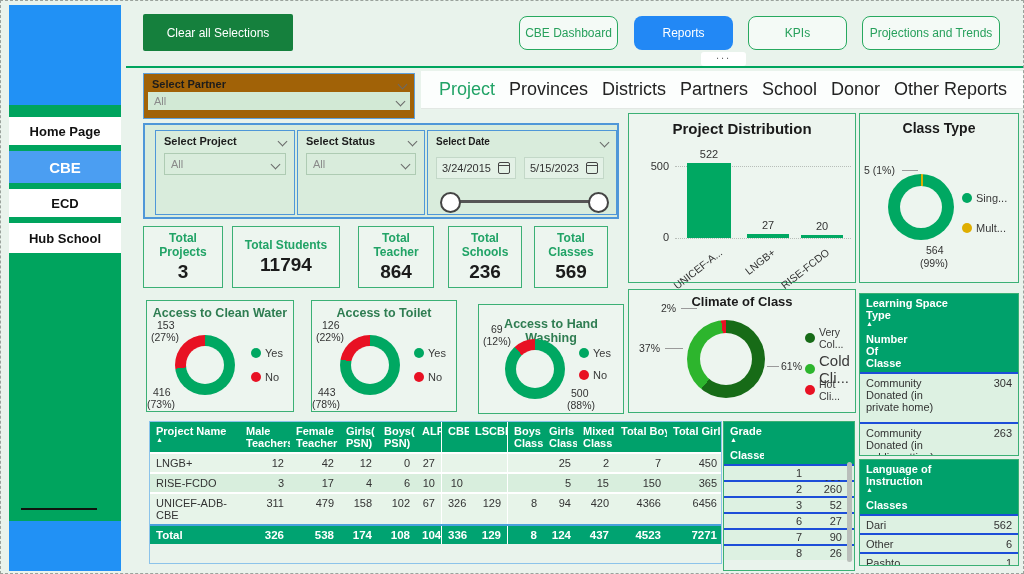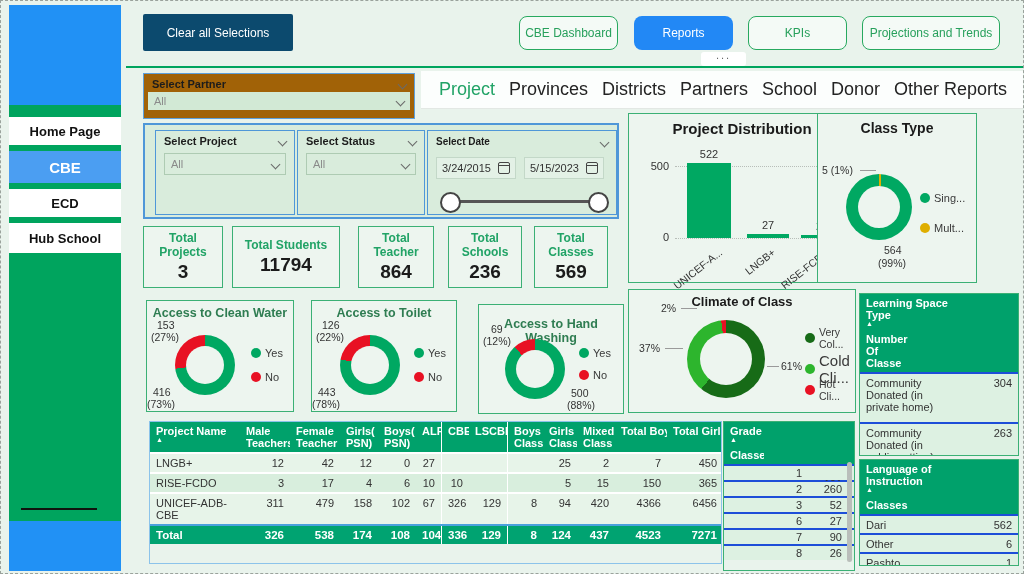--- a/index.html
+++ b/index.html
@@ -7,21 +7,21 @@
   .page{position:relative;width:1024px;height:574px;background:#e9f3ec;overflow:hidden;border:1px dashed #9aa29c;box-sizing:border-box;}
   .abs{position:absolute;}
   
   .sidebar{left:8px;top:4px;width:112px;height:566px;background:#00a45e;}
   .side-blue-top{left:0;top:0;width:112px;height:100px;background:#2191f5;}
   .side-blue-bottom{left:0;top:516px;width:112px;height:50px;background:#2191f5;}
   .side-btn{left:0;width:112px;background:#fff;color:#111;font-weight:bold;font-size:13px;display:flex;align-items:center;justify-content:center;cursor:pointer;}
   .side-btn.active{background:#4b9ef2;color:#fff;font-size:15px;}
   .side-line{left:12px;top:503px;width:76px;height:2px;background:#10140f;}
   
-  .btn-clear{left:142px;top:13px;width:150px;height:37px;background:#0c4a6e;color:#fff;font-size:12px;display:flex;align-items:center;justify-content:center;border-radius:2px;cursor:pointer;}
+  .btn-clear{left:142px;top:13px;width:150px;height:37px;background:#15803d;color:#fff;font-size:12px;display:flex;align-items:center;justify-content:center;border-radius:2px;cursor:pointer;}
   .nav-btn{top:15px;height:34px;background:#f4faf6;border:1.5px solid #27a95f;border-radius:8px;color:#27a05c;font-size:12px;display:flex;align-items:center;justify-content:center;box-sizing:border-box;cursor:pointer;}
   .nav-btn.active{background:#2288f5;border:none;color:#fff;}
   .more-chip{left:700px;top:51px;width:45px;height:14px;background:#fff;border-radius:3px;color:#666;font-size:11px;line-height:7px;text-align:center;letter-spacing:2px;cursor:pointer;}
   .top-divider{left:125px;top:65px;width:899px;height:2px;background:#00a45e;}
   
   .tabs{left:420px;top:70px;width:604px;height:38px;background:#fcfefd;border-bottom:1px solid #e3e8e4;display:flex;align-items:center;justify-content:space-between;padding:0 18px;box-sizing:border-box;}
   .tab{font-size:18px;color:#232323;cursor:pointer;}
   .tab.active{color:#21a366;}
   
   .chev{display:inline-block;width:6px;height:6px;border-right:1.5px solid #6a6a6a;border-bottom:1.5px solid #6a6a6a;transform:rotate(45deg);}
@@ -195,21 +195,21 @@
       <div class="bar" style="left:126px;width:42px;height:3px;"></div>
       <div class="bar-label" style="left:12px;width:44px;top:-10px;">522</div>
       <div class="bar-label" style="left:72px;width:42px;top:61px;">27</div>
       <div class="bar-label" style="left:126px;width:42px;top:62px;">20</div>
       <div class="xtick" style="left:-28px;top:88px;">UNICEF-A...</div>
       <div class="xtick" style="left:25px;top:88px;">LNGB+</div>
       <div class="xtick" style="left:79px;top:88px;">RISE-FCDO</div>
     </div>
   </div>
 
-  <div class="abs panel" style="left:816px;top:112px;width:160px;height:170px;">
+  <div class="abs panel" style="left:858px;top:112px;width:160px;height:170px;">
     <div class="panel-title" style="font-size:14px;margin-top:6px;">Class Type</div>
     <div class="donut d-class d66" style="left:28px;top:60px;width:66px;height:66px;"></div>
     <div class="callout" style="left:4px;top:50px;">5 (1%)</div>
     <div class="conn" style="left:42px;top:56px;width:16px;"></div>
     <div class="callout" style="left:66px;top:130px;">564</div>
     <div class="callout" style="left:60px;top:143px;">(99%)</div>
     <div class="leg" style="left:102px;top:78px;">
       <span class="dot" style="background:#00a862;"></span>
       <span>Sing...</span>
     </div>

